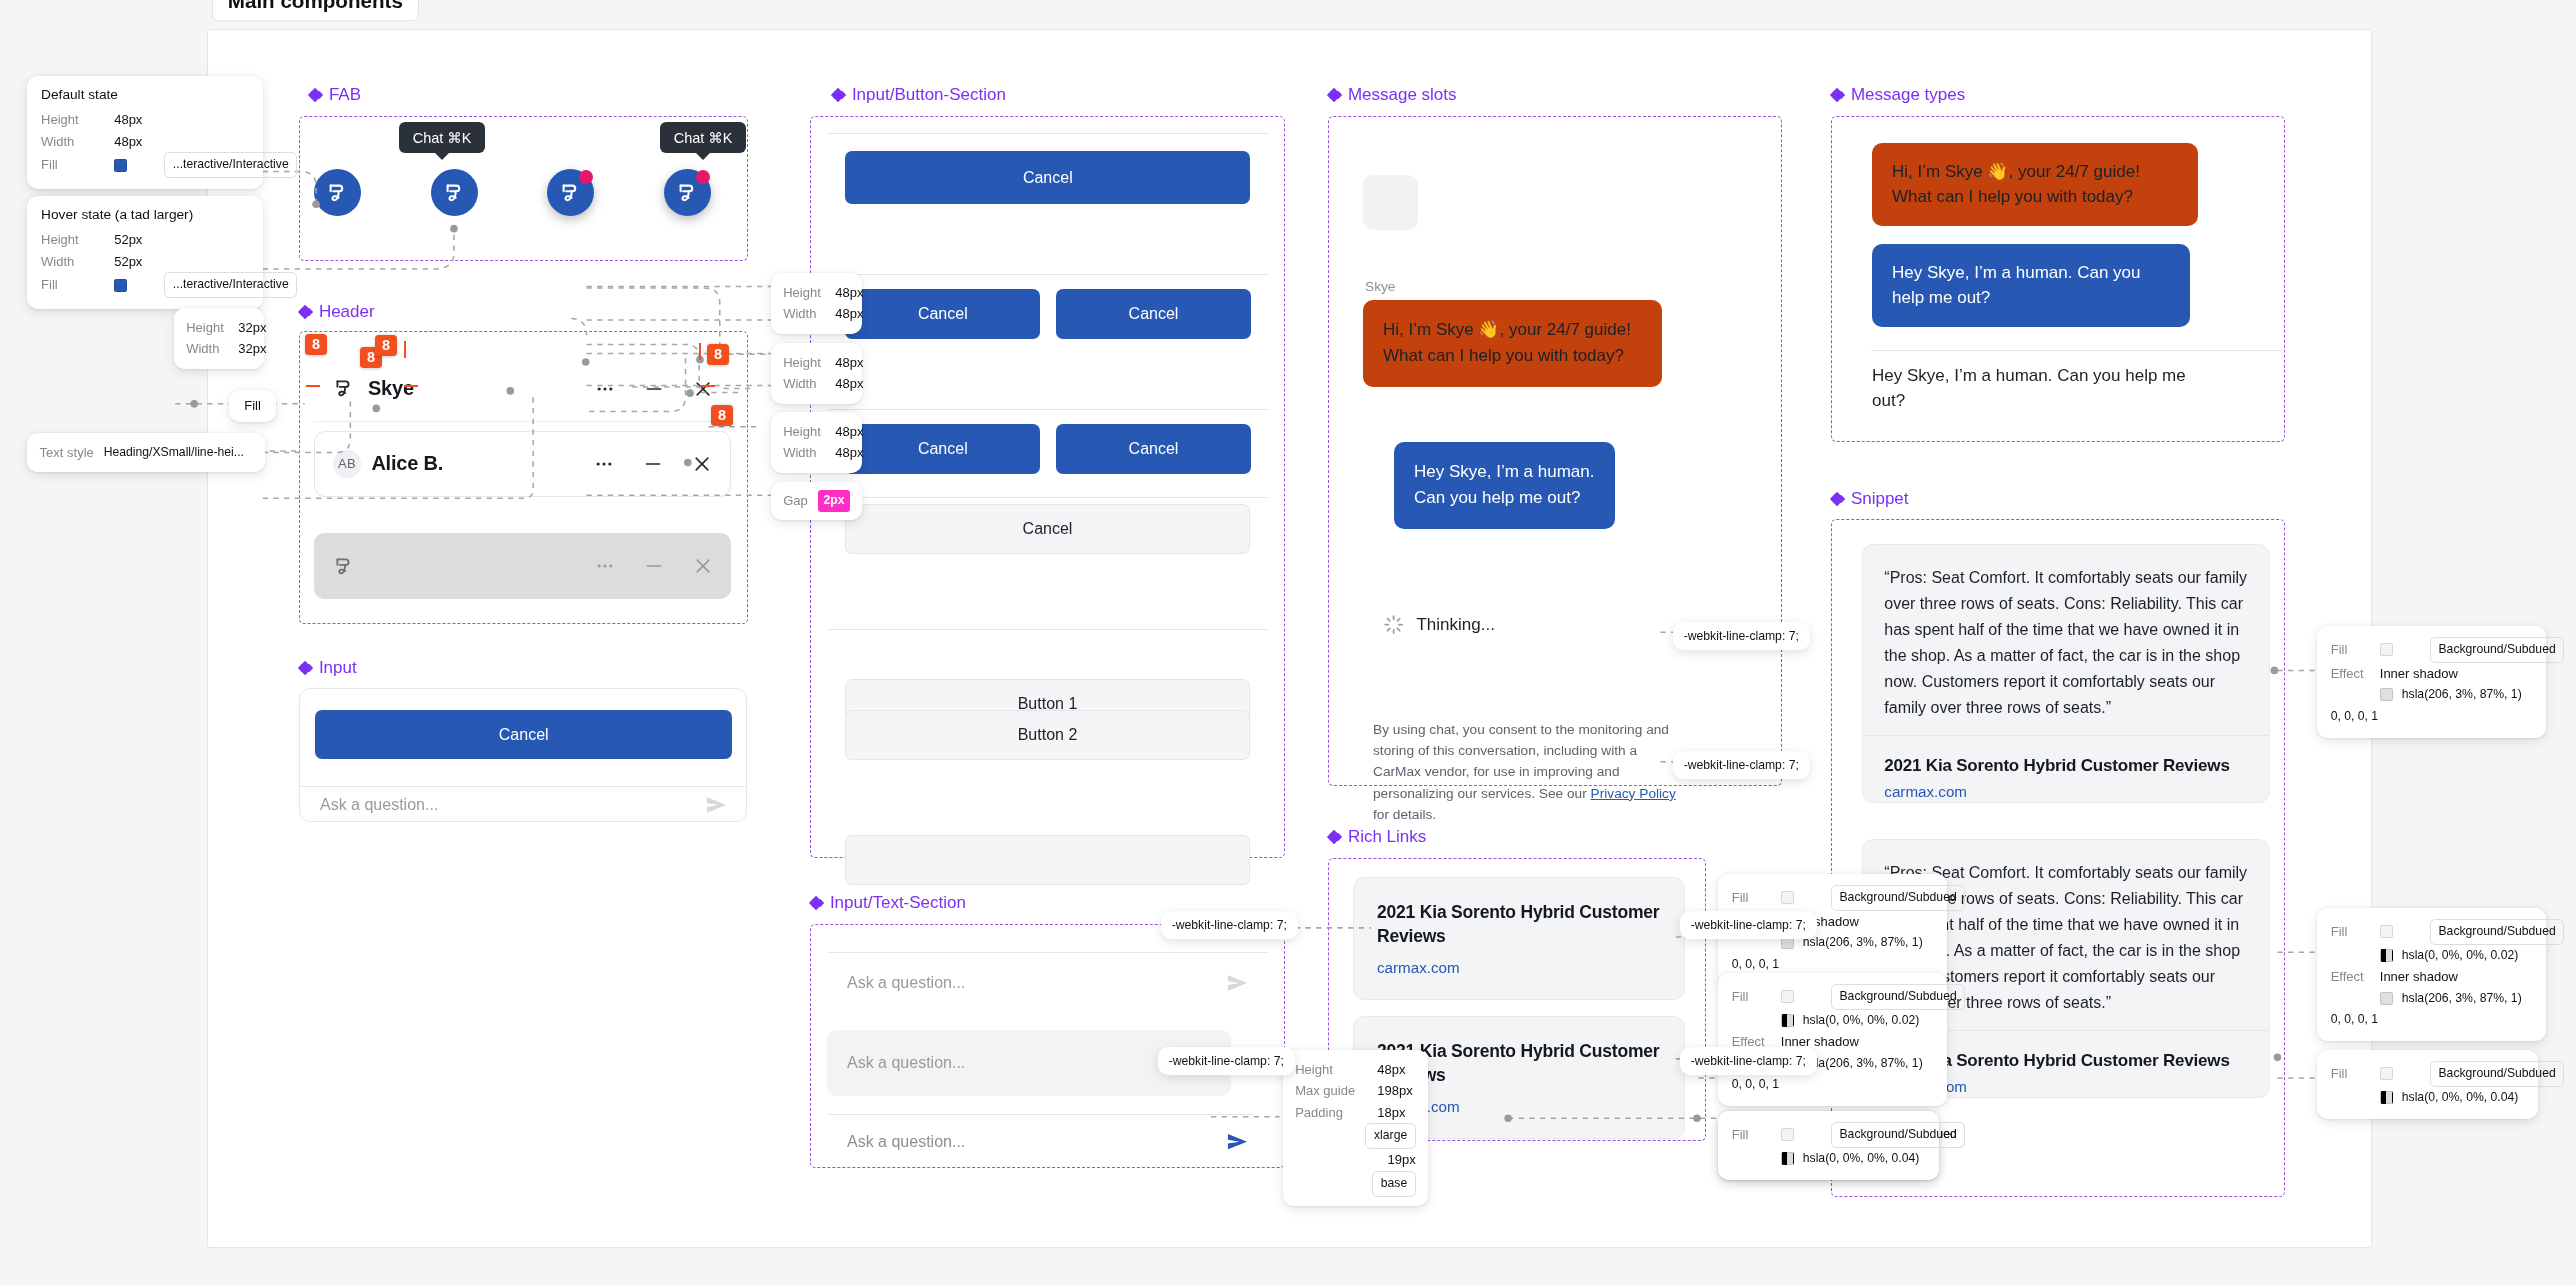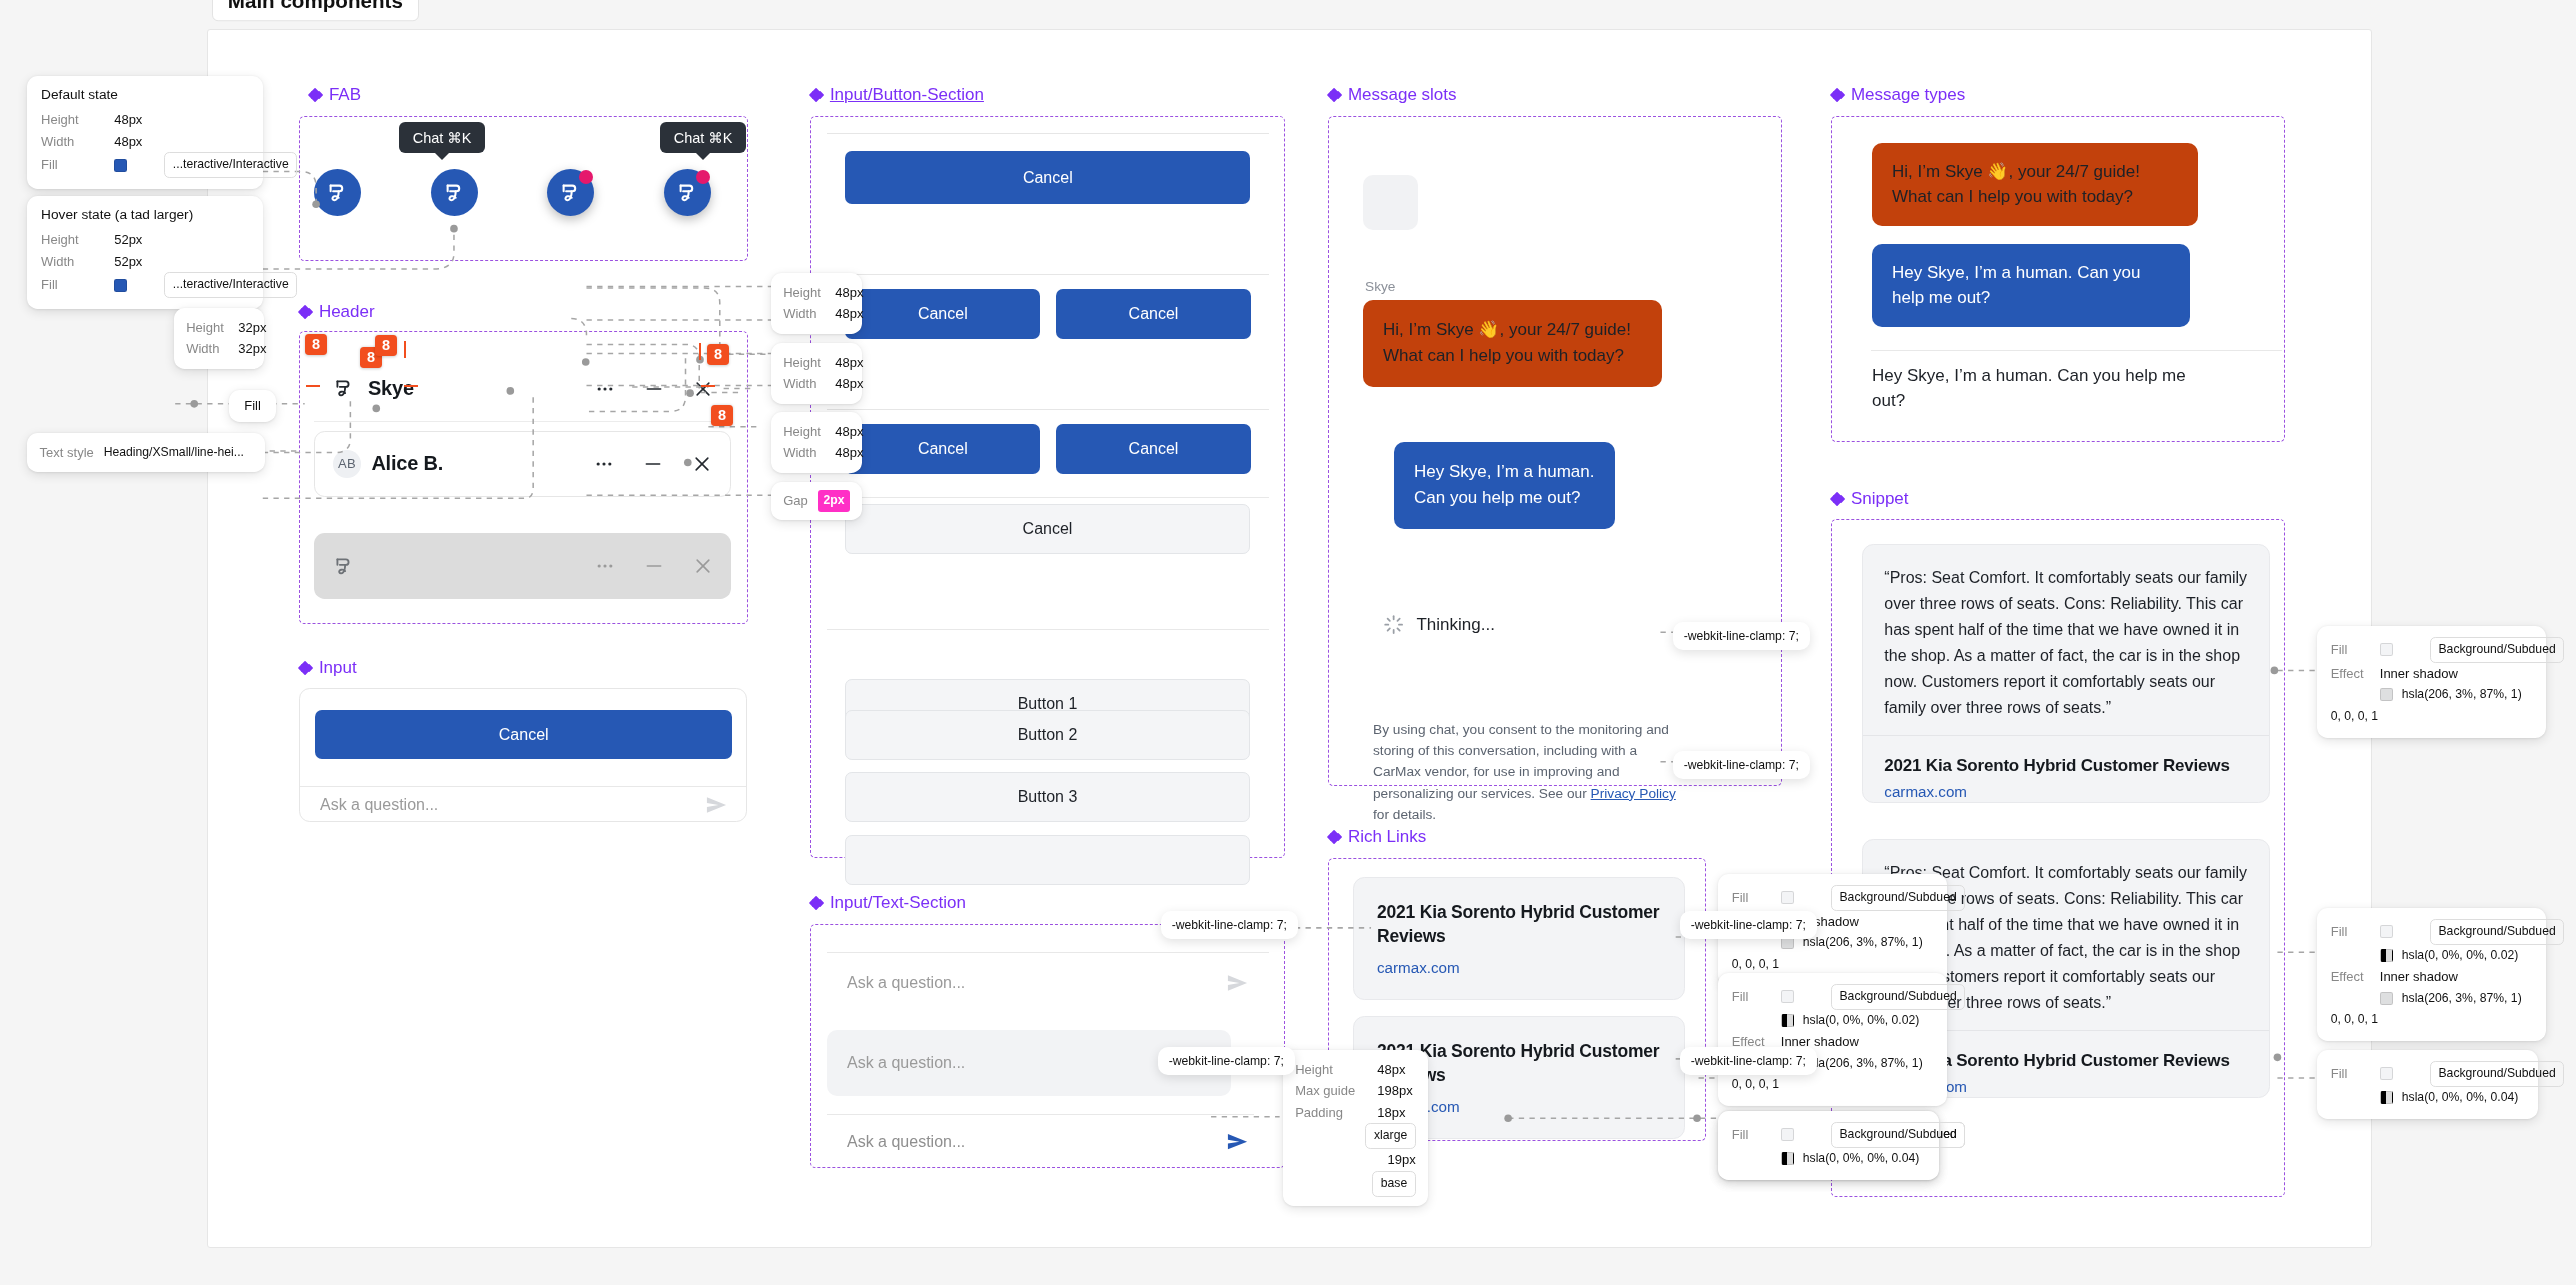--- a/index.html
+++ b/index.html
@@ -529,21 +529,21 @@
     <div class="askrow" style="left:0; top:97px; width:448px; height:37px;">
       <span class="ph">Ask a question...</span>
       <span class="send">
         <svg width="23" height="20" viewBox="0 0 24 20" fill="#d6d8dc">
             <path d="M2 2 L22 10 L2 18 L2 12 L14 10 L2 8 Z"></path>
           </svg>
       </span>
     </div>
   </div>
 
-  <div class="sec-label" style="left:810px; top:85px;text-decoration:underline;">
+  <div class="sec-label" style="left:832px; top:85px;">
     <span class="diamond-icon">
         <i></i>
         <i></i>
         <i></i>
         <i></i>
       </span>
     <span>Input/Button-Section</span>
   </div>
   <div class="dbox" style="left:810px; top:116px; width:475px; height:742px;"></div>
 
@@ -560,21 +560,20 @@
     <button class="btn-primary" style="position:absolute; left:18.3px; top:13.7px; width:195px; height:50px;">Cancel</button>
     <button class="btn-primary" style="position:absolute; left:229px; top:13.7px; width:195px; height:50px;">Cancel</button>
   </div>
 
   <div class="divider" style="left:827px; top:497px; width:442px;"></div>
   <button class="btn-ghost" style="position:absolute; left:845px; top:504px; width:405px; height:50px;">Cancel</button>
 
   <div class="divider" style="left:827px; top:629px; width:442px;"></div>
   <button class="btn-ghost" style="position:absolute; left:845px; top:647px; width:405px; height:50px;margin-top:32px;">Button 1</button>
   <button class="btn-ghost" style="position:absolute; left:845px; top:710px; width:405px; height:50px;">Button 2</button>
-  <button class="btn-ghost" style="position:absolute; left:845px; top:772px; width:405px; height:50px;">Button 3</button>
   <button class="btn-ghost" style="position:absolute; left:845px; top:835px; width:405px; height:50px;"></button>
 
   <div class="spec" style="left:771px; top:273px; width:91px; padding:9.1px 12.2px;">
     <div class="row">
       <span class="k" style="min-width:43px">Height</span>
       <span class="v">48px</span>
     </div>
     <div class="row">
       <span class="k" style="min-width:43px">Width</span>
       <span class="v">48px</span>

